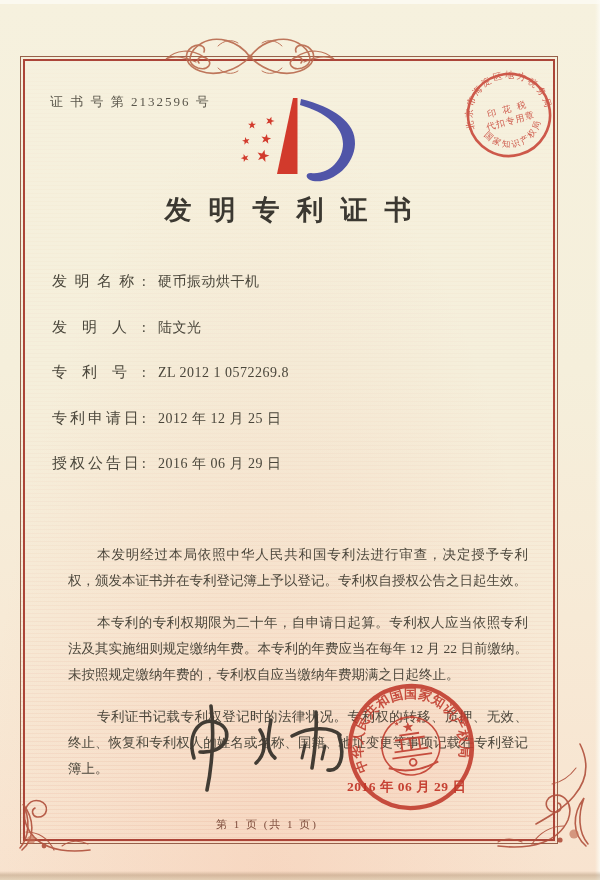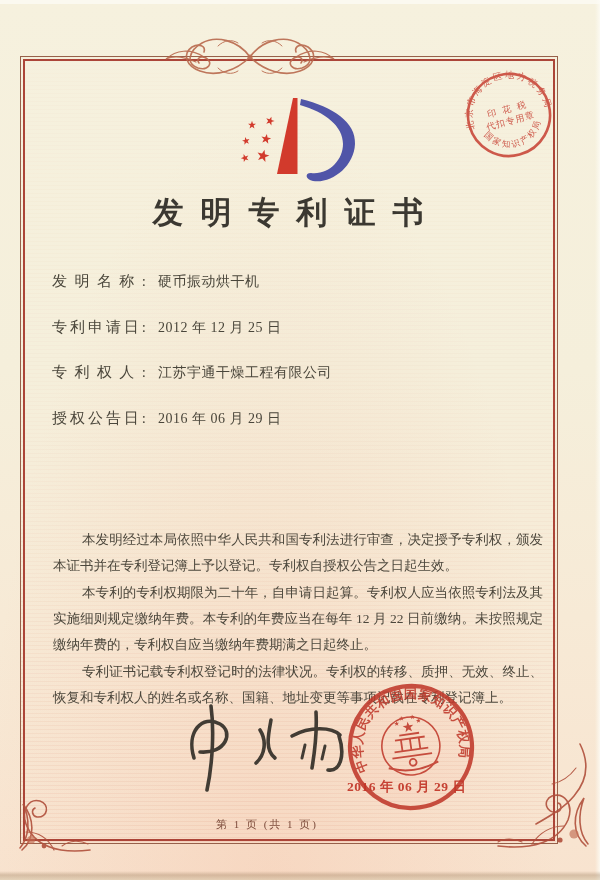--- a/index.html
+++ b/index.html
@@ -13,28 +13,28 @@
   .guilloche{
     position:absolute;left:21px;top:57px;width:535px;height:785px;pointer-events:none;
     background:repeating-linear-gradient(180deg, rgba(216,118,92,0.16) 0 1px, rgba(216,118,92,0) 1px 4px);
     -webkit-mask-image:linear-gradient(180deg, rgba(0,0,0,0.10) 0%, rgba(0,0,0,0.22) 55%, rgba(0,0,0,0.65) 100%);
     mask-image:linear-gradient(180deg, rgba(0,0,0,0.10) 0%, rgba(0,0,0,0.22) 55%, rgba(0,0,0,0.65) 100%);
   }
   .frame-outer{position:absolute;left:20px;top:56px;width:536px;height:786px;border:1px solid #97604a;}
   .frame-inner{position:absolute;inset:2px;border:2px solid #ac4538;}
   .cert-no{position:absolute;left:50px;top:93px;font-size:13px;letter-spacing:2px;color:#5a564b;}
   .title{position:absolute;left:20px;top:192px;width:536px;text-align:center;
-    font-size:31px;font-weight:600;color:#3b3831;letter-spacing:17px;text-indent:17px;}
+    font-size:27px;font-weight:600;color:#3b3831;letter-spacing:17px;text-indent:17px;}
   .fields{position:absolute;left:52px;top:272px;width:480px;}
   .field-row{display:flex;align-items:baseline;height:21px;margin-bottom:24.5px;color:#4a463b;}
   .field-label{display:inline-block;width:94px;font-size:15px;text-align:justify;text-align-last:justify;}
   .field-value{margin-left:12px;font-size:14px;letter-spacing:0.5px;white-space:nowrap;text-align:center;}
   .body-text{position:absolute;left:52px;top:526px;width:492px;font-size:13.5px;line-height:26px;
     color:#4c473c;text-align:justify;}
-  .body-text p{margin:1px;text-indent:2.15em;}
+  .body-text p{margin:16px;text-indent:2.15em;}
   .signer{position:absolute;left:57px;top:731px;font-size:15px;letter-spacing:3px;color:#454037;line-height:29px;}
   .footer-page{position:absolute;left:20px;top:817px;width:494px;text-align:center;
     font-size:11px;letter-spacing:2px;color:#7d4c3c;}
   .seal-date{position:absolute;left:347px;top:778px;font-size:13.5px;font-weight:bold;
     color:#c23527;letter-spacing:0.5px;opacity:0.92;}
   svg{position:absolute;overflow:visible;}
   .scan-top{position:absolute;left:0;top:0;width:600px;height:4px;background:rgba(255,255,255,0.55);}
   .scan-right{position:absolute;right:0;top:0;width:5px;height:880px;background:linear-gradient(90deg,rgba(255,255,255,0) ,rgba(253,252,246,0.8));}
   .scan-bottom{position:absolute;left:0;bottom:0;width:600px;height:9px;
     background:linear-gradient(180deg, rgba(160,130,95,0) 0%, rgba(150,120,85,0.35) 45%, rgba(210,195,165,0.5) 100%);}
@@ -57,20 +57,21 @@
         <path d="M92,27 C78,41 58,47 42,41 C28,36 24,24 34,17 C41,13 48,16 46,22"></path>
         <path d="M46,27 C32,18 18,20 8,29 C16,25 28,27 38,32" stroke-width="1.2"></path>
         <path d="M60,16 C66,10 74,9 80,13" stroke-width="1"></path>
         <path d="M60,38 C66,44 74,45 80,41" stroke-width="1"></path>
       </g>
       <use href="#flhalf" transform="translate(184,0) scale(-1,1)"></use>
       <circle cx="92" cy="27" r="2.6" fill="#b9694d" stroke="none"></circle>
     </g>
   </svg>
 
+  <div class="cert-no">证 书 号 第 2132596 号</div>
 
   <svg style="left:233px;top:84px;" width="132" height="110" viewBox="0 0 132 110">
     <polygon points="60,14 64.5,14 64.5,90 44,90" fill="#d23a2c"></polygon>
     <path fill="#5055a8" d="M68,15 C100,23 123,38 122,60 C121,83 98,100 80,97 C73,96 71,89 78,89 C96,91 110,76 110,60 C110,42 92,28 67,21 Z"></path>
     <g fill="#d23a2c">
       <polygon transform="translate(19,41) scale(4.2)" points="0,-1 0.235,-0.324 0.951,-0.309 0.38,0.124 0.588,0.809 0,0.4 -0.588,0.809 -0.38,0.124 -0.951,-0.309 -0.235,-0.324"></polygon>
       <polygon transform="translate(37,37) scale(4.6) rotate(18)" points="0,-1 0.235,-0.324 0.951,-0.309 0.38,0.124 0.588,0.809 0,0.4 -0.588,0.809 -0.38,0.124 -0.951,-0.309 -0.235,-0.324"></polygon>
       <polygon transform="translate(13,57) scale(4.0) rotate(-12)" points="0,-1 0.235,-0.324 0.951,-0.309 0.38,0.124 0.588,0.809 0,0.4 -0.588,0.809 -0.38,0.124 -0.951,-0.309 -0.235,-0.324"></polygon>
       <polygon transform="translate(33,55) scale(5.2) rotate(10)" points="0,-1 0.235,-0.324 0.951,-0.309 0.38,0.124 0.588,0.809 0,0.4 -0.588,0.809 -0.38,0.124 -0.951,-0.309 -0.235,-0.324"></polygon>
       <polygon transform="translate(12,74) scale(4.2) rotate(-20)" points="0,-1 0.235,-0.324 0.951,-0.309 0.38,0.124 0.588,0.809 0,0.4 -0.588,0.809 -0.38,0.124 -0.951,-0.309 -0.235,-0.324"></polygon>
@@ -97,26 +98,30 @@
   </svg>
 
   <div class="title">发明专利证书</div>
 
   <div class="fields">
     <div class="field-row">
       <span class="field-label">发明名称:</span>
       <span class="field-value">硬币振动烘干机</span>
     </div>
     <div class="field-row">
+      <span class="field-label">发明人:</span>
+      <span class="field-value">陆文光</span>
+    </div>
+    <div class="field-row">
+      <span class="field-label">专利号:</span>
+      <span class="field-value">ZL 2012 1 0572269.8</span>
+    </div>
+    <div class="field-row">
       <span class="field-label">专利申请日:</span>
       <span class="field-value">2012 年 12 月 25 日</span>
-    </div>
-    <div class="field-row">
-      <span class="field-label">专利权人:</span>
-      <span class="field-value">江苏宇通干燥工程有限公司</span>
     </div>
     <div class="field-row">
       <span class="field-label">授权公告日:</span>
       <span class="field-value">2016 年 06 月 29 日</span>
     </div>
   </div>
 
   <div class="body-text">
     <p>本发明经过本局依照中华人民共和国专利法进行审查，决定授予专利权，颁发本证书并在专利登记簿上予以登记。专利权自授权公告之日起生效。</p>
     <p>本专利的专利权期限为二十年，自申请日起算。专利权人应当依照专利法及其实施细则规定缴纳年费。本专利的年费应当在每年 12 月 22 日前缴纳。未按照规定缴纳年费的，专利权自应当缴纳年费期满之日起终止。</p>

